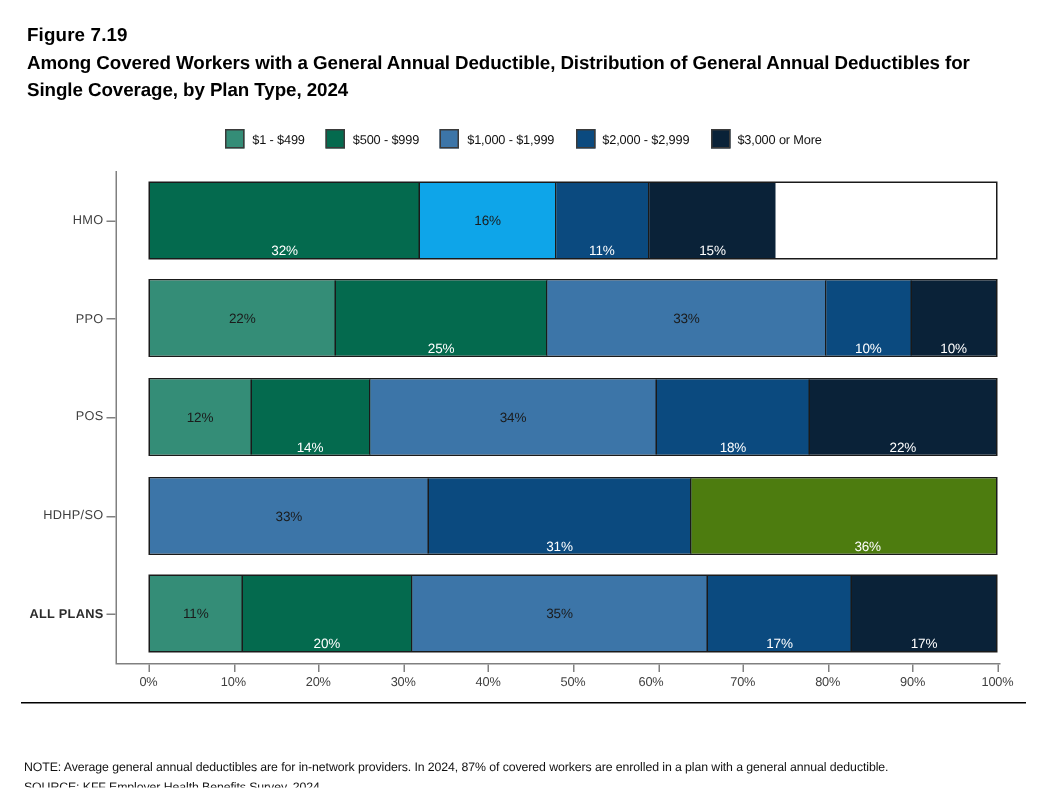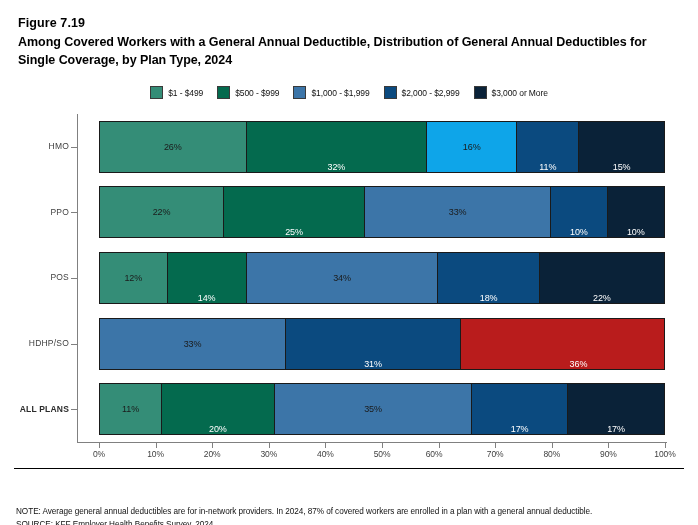--- a/index.html
+++ b/index.html
@@ -233,23 +233,20 @@
   </div>
 
 <div class="plot-wrap">
   <div class="y-spine"></div>
   <div class="x-spine"></div>
   <div class="rows" id="rows">
       <div class="row" style="top: 0px; height: 65.6px;">
         <div class="row-label" style="top: 27.3px;">HMO</div>
         <div class="tick-y" style="top: 32.8px;"></div>
         <div class="bar" style="top: 6.8px;">
-          <div class="seg dark-text" style="background: rgb(52, 141, 119); width: 26%;">
-            <span>26%</span>
-          </div>
           <div class="seg light-text" style="background: rgb(4, 106, 78); width: 32%;">
             <span>32%</span>
           </div>
           <div class="seg dark-text" style="background: #0ea5e9; width: 16%;">
             <span>16%</span>
           </div>
           <div class="seg light-text" style="background: rgb(11, 74, 127); width: 11%;">
             <span>11%</span>
           </div>
           <div class="seg light-text" style="background: rgb(10, 34, 56); width: 15%;">
@@ -302,21 +299,21 @@
       <div class="row" style="top: 196.8px; height: 65.6px;">
         <div class="row-label" style="top: 27.3px;">HDHP/SO</div>
         <div class="tick-y" style="top: 32.8px;"></div>
         <div class="bar" style="top: 6.8px;">
           <div class="seg dark-text" style="background: rgb(60, 117, 168); width: 33%;">
             <span>33%</span>
           </div>
           <div class="seg light-text" style="background: rgb(11, 74, 127); width: 31%;">
             <span>31%</span>
           </div>
-          <div class="seg light-text" style="background: #b91c1c; width: 36%; padding-left: 32px;">
+          <div class="seg light-text" style="background: #4d7c0f; width: 36%; padding-left: 32px;">
             <span>36%</span>
           </div>
         </div>
       </div>
       <div class="row" style="top: 262.4px; height: 65.6px;">
         <div class="row-label bold" style="top: 27.3px;">ALL PLANS</div>
         <div class="tick-y" style="top: 32.8px;"></div>
         <div class="bar" style="top: 6.8px;">
           <div class="seg dark-text" style="background: rgb(52, 141, 119); width: 11%;">
             <span>11%</span>

